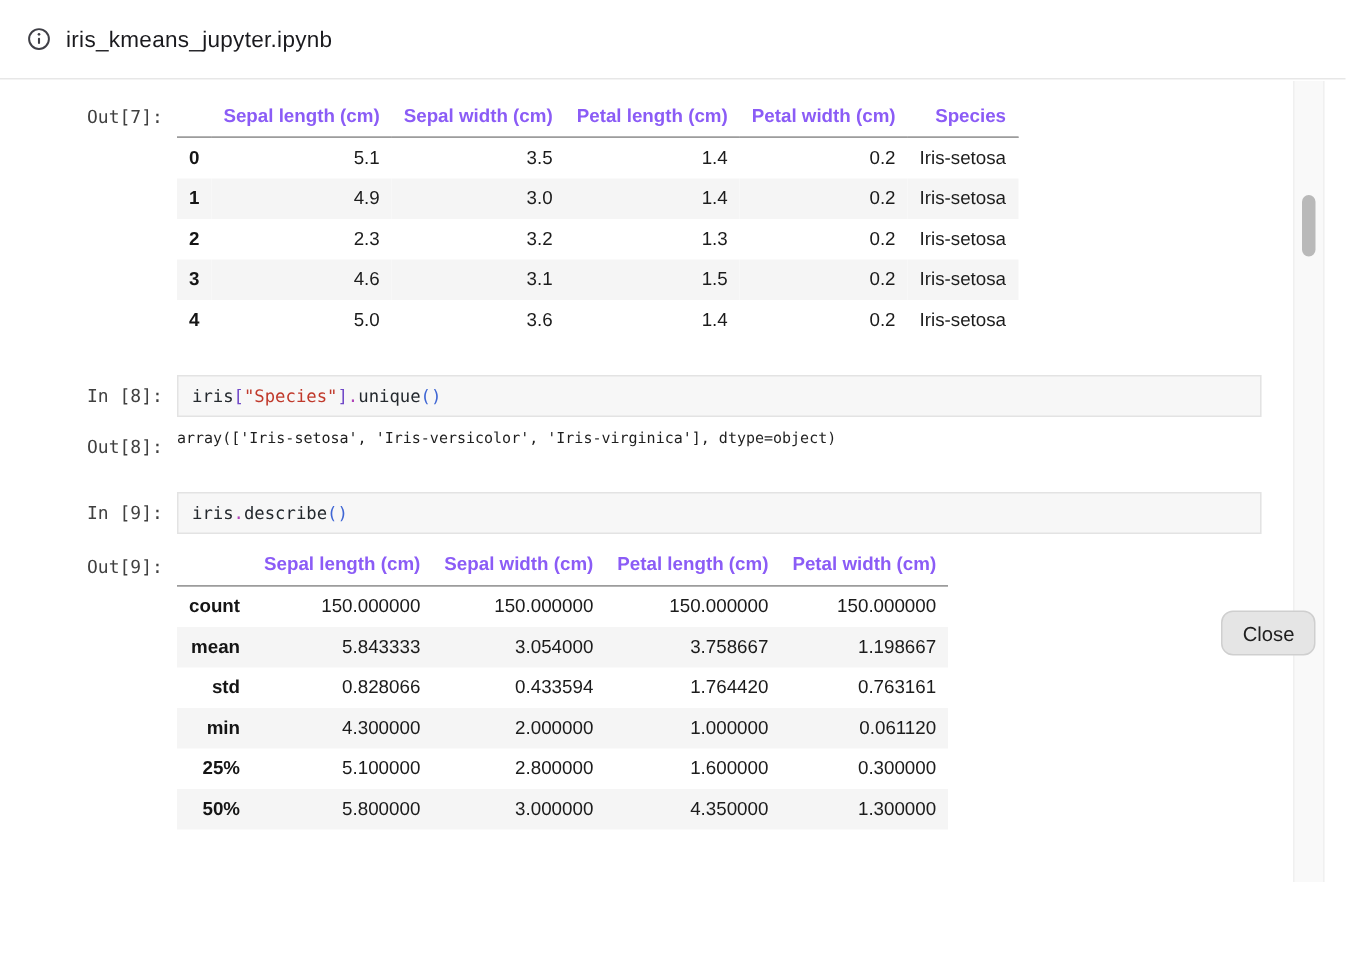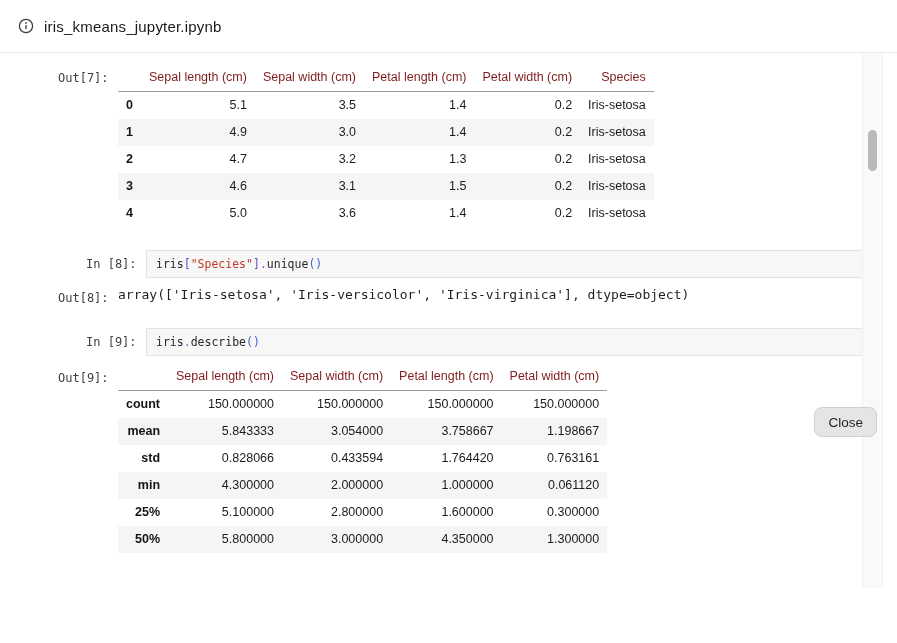--- a/index.html
+++ b/index.html
@@ -26,42 +26,42 @@
     overflow: hidden; padding: 10px 0 0 58px;
   }
   .nb-row { display: flex; align-items: flex-start; }
   .prompt {
     width: 60px; flex: none;
     font-family: "DejaVu Sans Mono", monospace;
     font-size: 12px; color: #404040; white-space: pre;
   }
   .row-out7 { margin-bottom: 23px; }
   .row-out7 .prompt { padding-top: 7px; }
-  .row-in8, .row-in9 { margin-bottom: 7px; justify-content: center; }
+  .row-in8, .row-in9 { margin-bottom: 7px; }
   .row-in8 .prompt, .row-in9 .prompt { line-height: 28px; }
   .row-out8 { margin-bottom: 23px; }
   .row-out8 .prompt { padding-top: 6px; }
   .row-out9 .prompt { padding-top: 8px; }
 
   .code-cell {
     width: 723px; height: 28px; line-height: 26px;
     background: #f7f7f7; border: 1px solid #e3e3e3;
     padding: 0 9px; white-space: pre;
     font-family: "DejaVu Sans Mono", monospace; font-size: 11.5px;
   }
   .plain-output {
     margin: 0; padding-top: 2px;
-    font-family: "DejaVu Sans Mono", monospace; font-size: 13px;
+    font-family: "DejaVu Sans Mono", monospace; font-size: 10px;
     color: #1f1f1f; white-space: pre;
   }
 
   
   table.df { border-collapse: collapse; font-size: 12.5px; color: #1c1c1c; }
   .df th, .df td { padding: 6px 8px; line-height: 15px; text-align: right; white-space: nowrap; }
-  .df thead th { font-weight: normal; color: #7f1d1d; border-bottom: 1px solid #9c9c9c; margin-left: 28px; }
+  .df thead th { font-weight: bold; color: #8b5cf6; border-bottom: 1px solid #9c9c9c; margin-left: 28px; }
   .df tbody th { font-weight: bold; color: #151515; }
   .df tbody tr:nth-child(even) { background: #f5f5f5; }
 
   
   .sb-track {
     position: absolute; top: 0; right: 14px; width: 21px; height: 534px;
     background: #f9f9f9;
     border-left: 1px solid #f0f0f0; border-right: 1px solid #f0f0f0;
   }
   .sb-thumb {
@@ -119,21 +119,21 @@
             <tr>
               <th>1</th>
               <td>4.9</td>
               <td>3.0</td>
               <td>1.4</td>
               <td>0.2</td>
               <td>Iris-setosa</td>
             </tr>
             <tr>
               <th>2</th>
-              <td>4.7</td>
+              <td>2.3</td>
               <td>3.2</td>
               <td>1.3</td>
               <td>0.2</td>
               <td>Iris-setosa</td>
             </tr>
             <tr>
               <th>3</th>
               <td>4.6</td>
               <td>3.1</td>
               <td>1.5</td>

